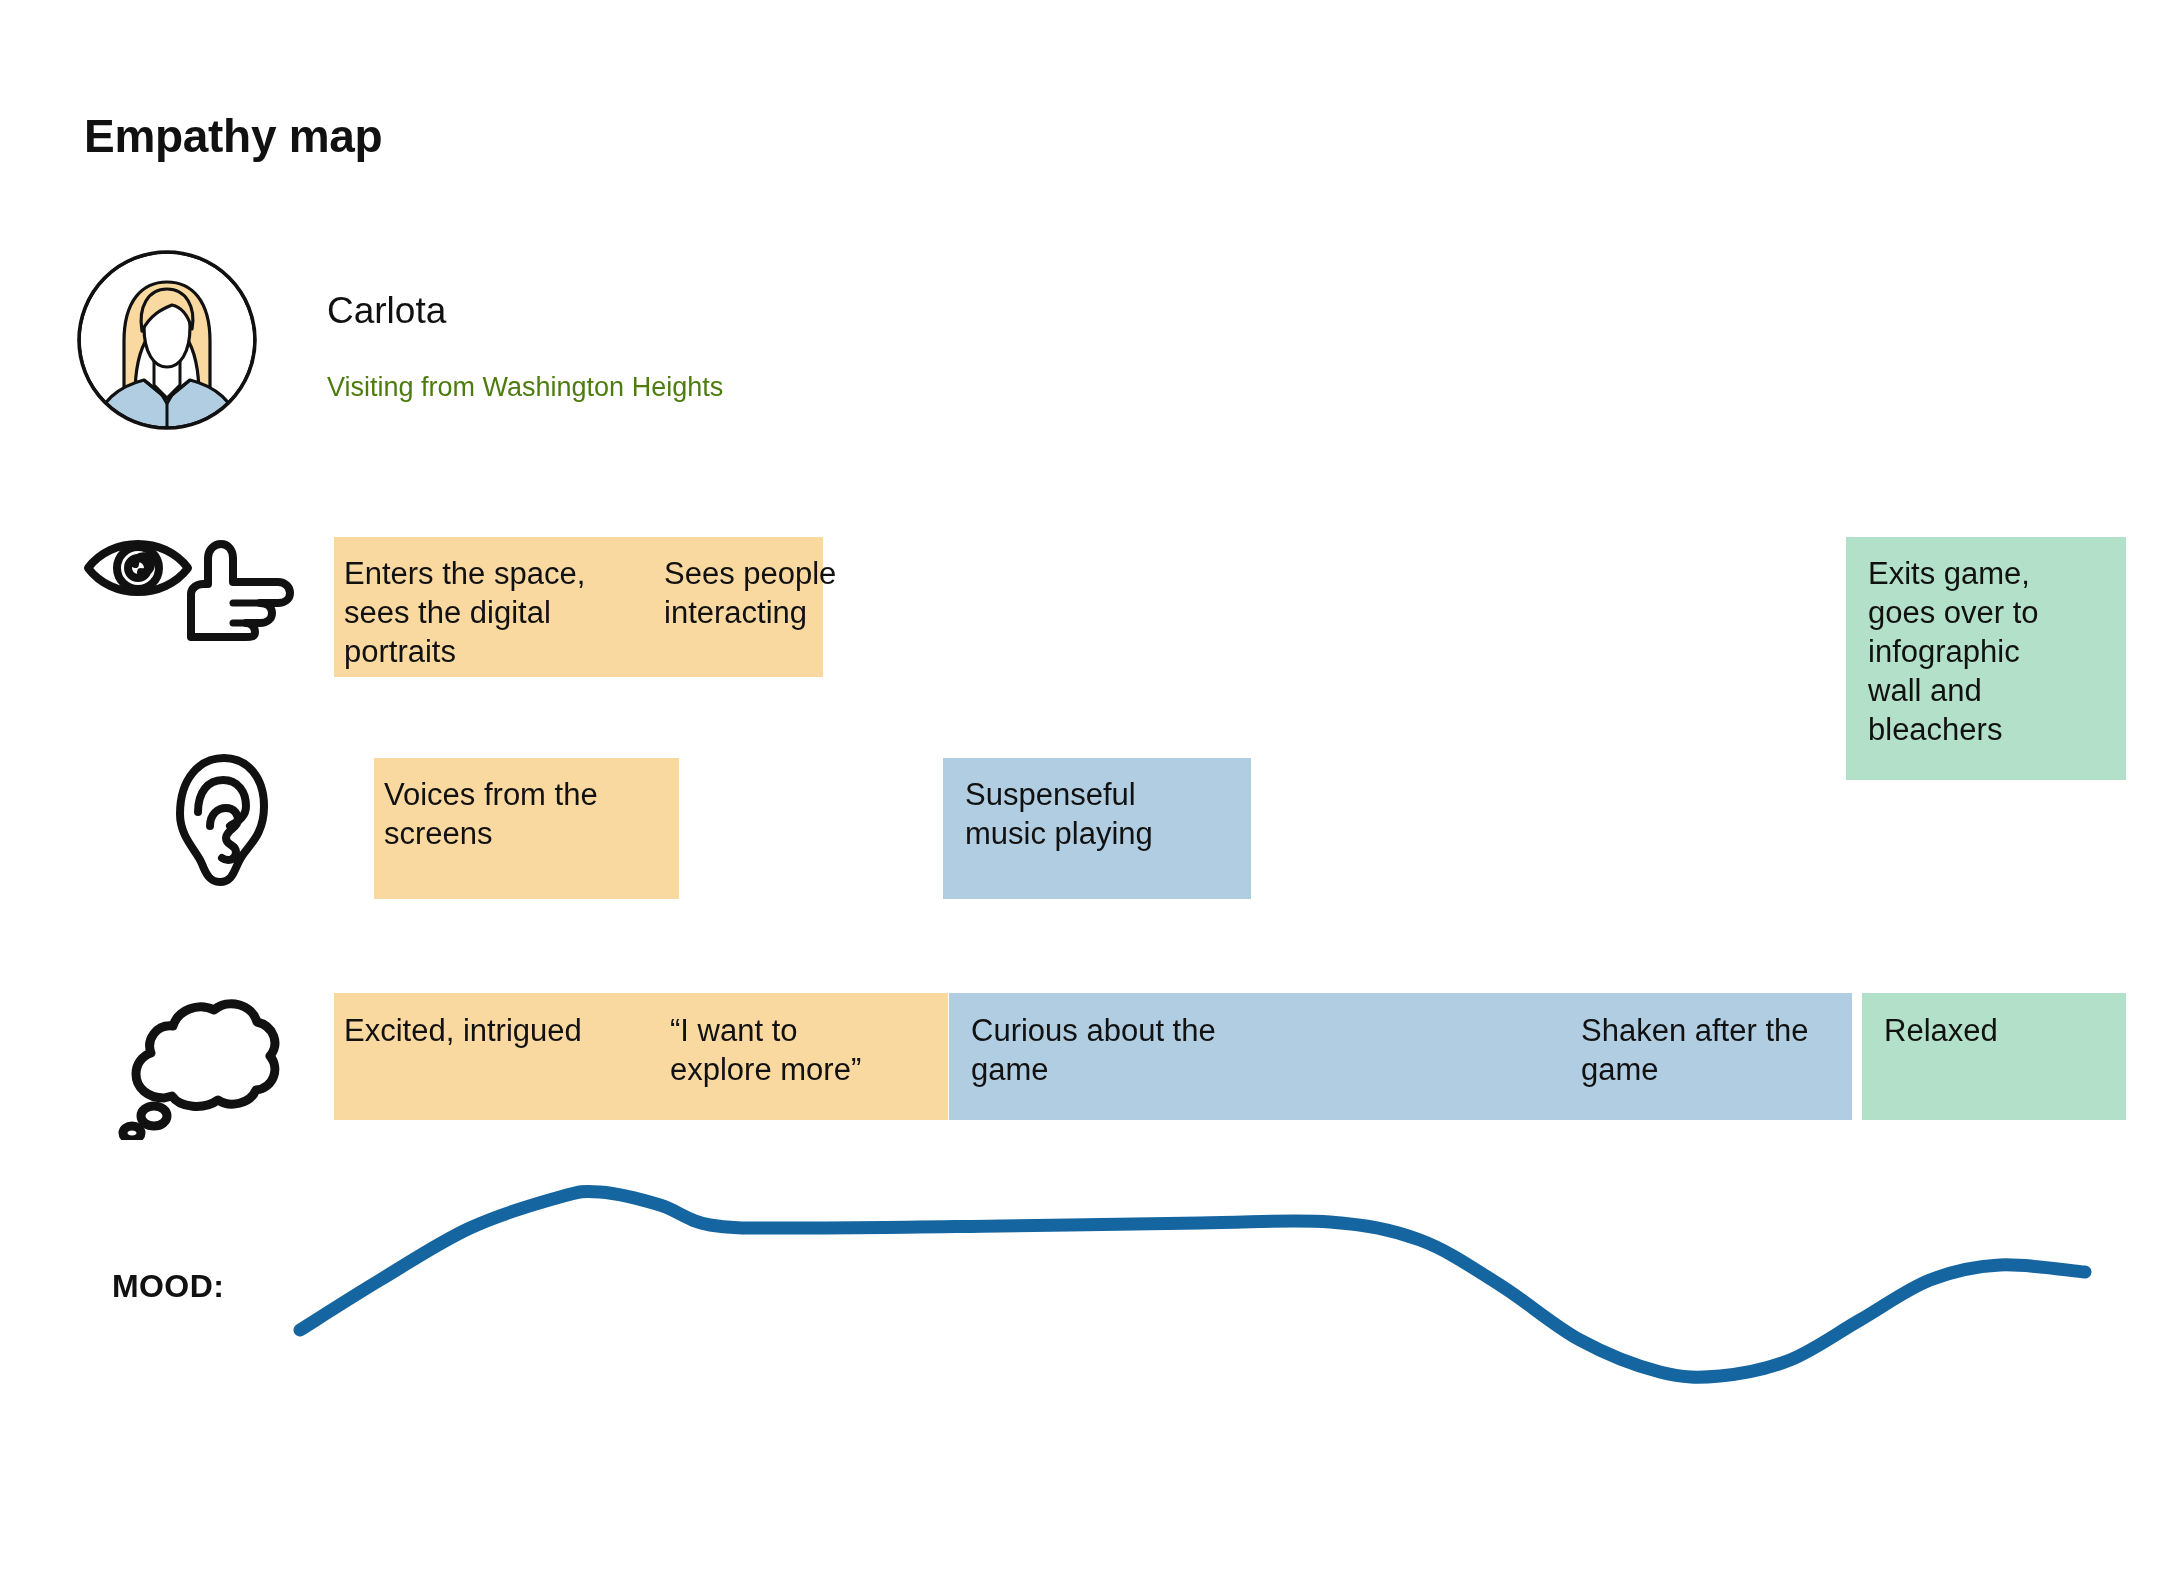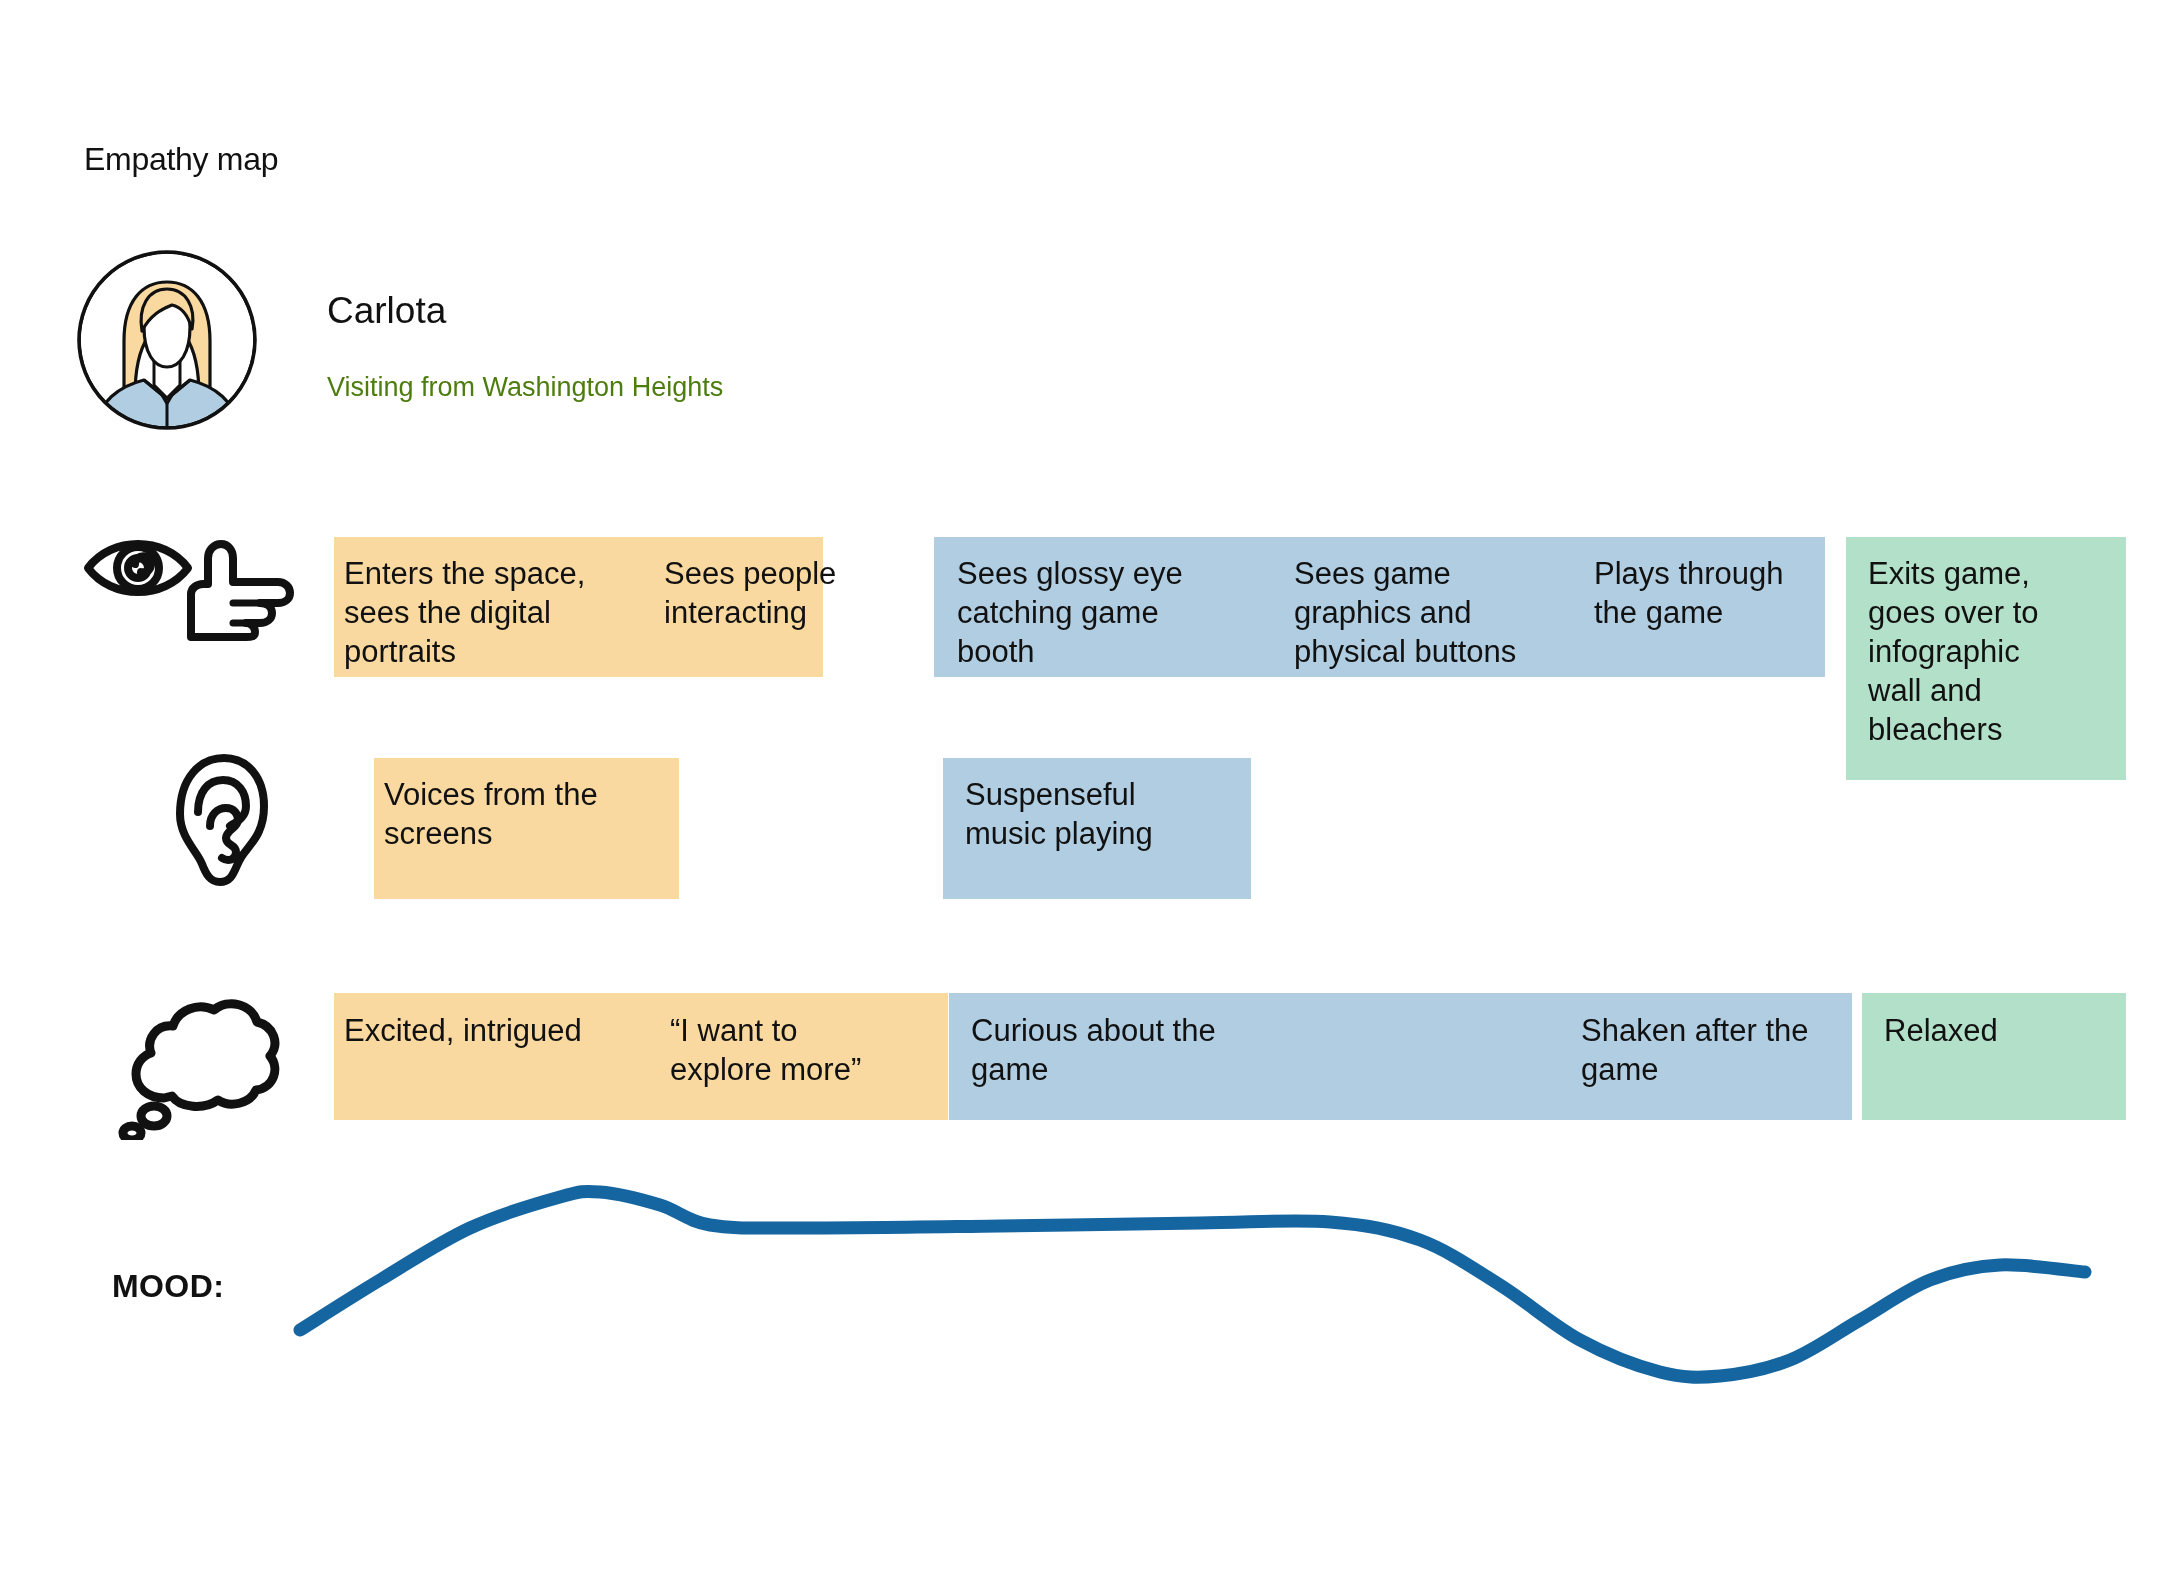--- a/index.html
+++ b/index.html
@@ -16,23 +16,23 @@
     overflow: hidden;
   }
   .canvas {
     position: absolute;
     inset: 0;
   }
   
   #page-title {
     position: absolute;
     left: 84px;
-    top: 141px;
-    font-size: 32px;
-    font-weight: normal;
+    top: 109px;
+    font-size: 46px;
+    font-weight: bold;
     letter-spacing: -0.3px;
     color: #111111;
     white-space: nowrap;
   }
   
   #persona-avatar {
     position: absolute;
     left: 76px;
     top: 249px;
     width: 182px;
@@ -189,30 +189,20 @@
   </div>
 
   <div class="box bg-orange" style="left:334px; top:537px; width:489px; height:140px; padding:0;">
     <div class="seg" style="left:10px; top:17px; width:300px;">Enters the space,
 sees the digital
 portraits</div>
     <div class="seg" style="left:330px; top:17px; width:230px;">Sees people
 interacting</div>
   </div>
 
-  <div class="box bg-blue" style="left:934px; top:537px; width:891px; height:140px; padding:0;">
-    <div class="seg" style="left:23px; top:17px; width:270px;">Sees glossy eye
-catching game
-booth</div>
-    <div class="seg" style="left:360px; top:17px; width:290px;">Sees game
-graphics and
-physical buttons</div>
-    <div class="seg" style="left:660px; top:17px; width:230px;">Plays through
-the game</div>
-  </div>
 
   <div class="box bg-green" style="left:1846px; top:537px; width:280px; height:243px; padding:17px;">
     <div class="seg" style="left:22px; top:17px; width:240px;">Exits game,
 goes over to
 infographic
 wall and
 bleachers</div>
   </div>
 
   <div class="box bg-orange" style="left:334px; top:758px; width:305px; height:141px; padding:12px;margin-left:40px;">

